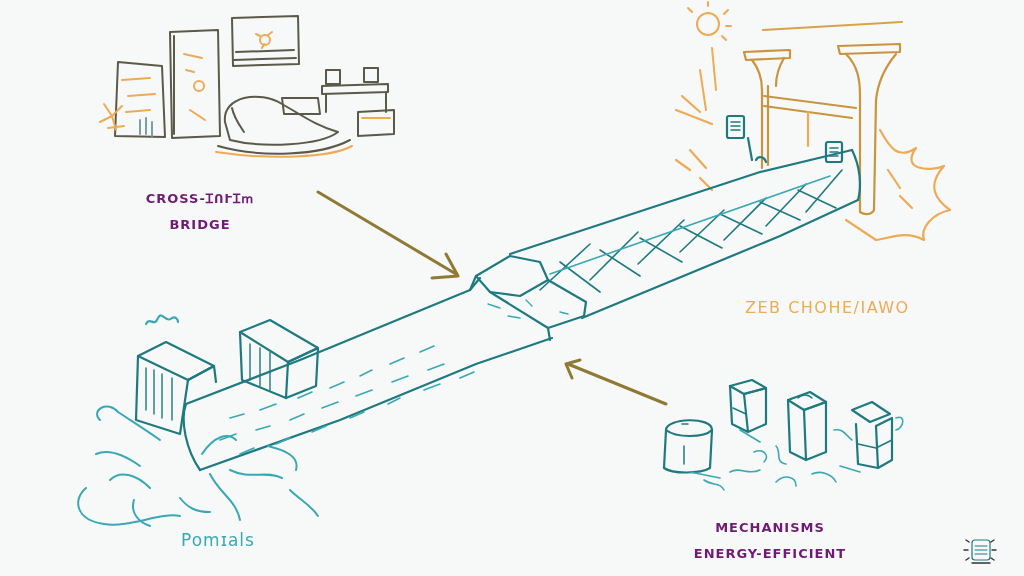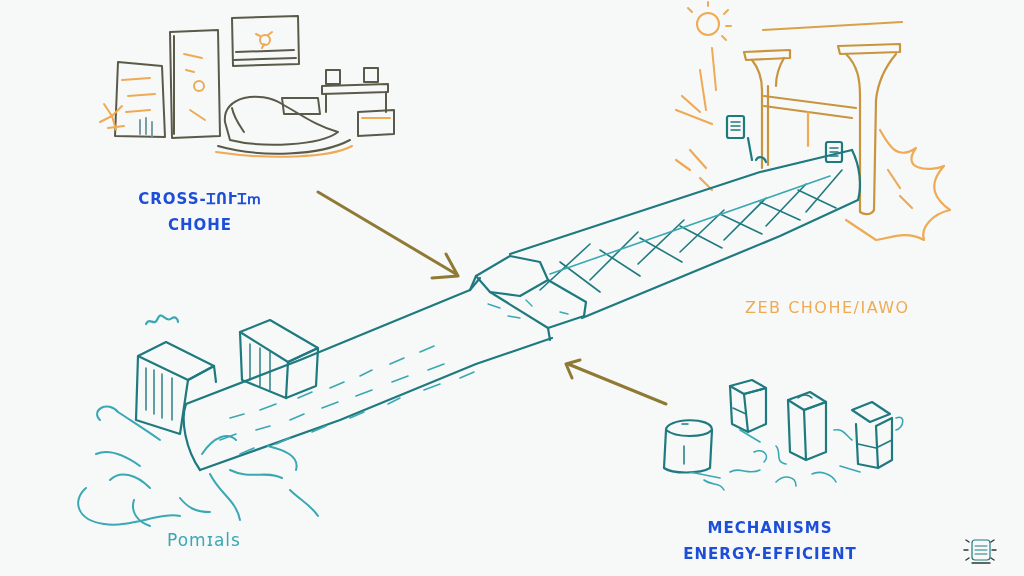--- a/index.html
+++ b/index.html
@@ -4,27 +4,27 @@
   <style>
     html, body { margin: 0; padding: 0; }
     body {
       width: 1024px; height: 576px; overflow: hidden;
       background: #f7f9f8;
       font-family: "DejaVu Sans", sans-serif;
       position: relative;
     }
     #canvas { position: absolute; left: 0; top: 0; width: 1024px; height: 576px; }
     .label { position: absolute; text-align: center; letter-spacing: 1px; }
-    .label-dark { color: #1d4ed8; font-weight: bold; font-size: 15px; line-height: 26px; }
+    .label-dark { color: #701a75; font-weight: bold; font-size: 13px; line-height: 26px; }
     .label-orange { color: #eeaa55; font-size: 16px; line-height: 24px; text-align: left; letter-spacing: 1.5px; margin-top: 44px; }
     .label-teal { color: #3aa8b4; font-size: 17px; }
     #lbl-cross { left: 120px; top: 186px; width: 160px; }
     #lbl-zeb { left: 745px; top: 252px; width: 220px; }
     #lbl-energy { left: 655px; top: 515px; width: 230px; }
-    #lbl-portals { left: 144px; top: 530px; width: 120px; }
+    #lbl-portals { left: 158px; top: 530px; width: 120px; }
     svg * { fill: none; stroke-linecap: round; stroke-linejoin: round; }
   </style>
 </head>
 <body>
 
 <svg id="canvas" viewBox="0 0 1024 576" xmlns="http://www.w3.org/2000/svg">
 
   <g stroke-width="2">
 
     <path d="M118 62 L162 66 L165 137 L115 136 Z" stroke="#5b5a4a"></path>
@@ -184,21 +184,21 @@
   <g>
     <rect x="972" y="540" width="18" height="20" rx="3" fill="#7fd0c4" stroke="#1f7a80" stroke-width="1.2"></rect>
     <path d="M975 546 L987 546 M975 550 L987 550 M975 554 L987 554" stroke="#1f7a80" stroke-width="1"></path>
     <path d="M966 540 L969 542 M994 540 L991 542 M964 550 L968 550 M996 550 L992 550 M966 560 L969 558 M994 560 L991 558" stroke="#333" stroke-width="1.4"></path>
     <path d="M972 563 L990 563" stroke="#333" stroke-width="1.4"></path>
   </g>
 </svg>
 
 <div id="lbl-cross" class="label label-dark">
   <div>CROSS-ꞮՈՒꞮՠ</div>
-  <div>CHOHE</div>
+  <div>BRIDGE</div>
 </div>
 
 <div id="lbl-zeb" class="label label-orange">
   <div>ZEB CHOHE/IAWO</div>
 </div>
 
 <div id="lbl-energy" class="label label-dark">
   <div>MECHANISMS</div>
   <div>ENERGY-EFFICIENT</div>
 </div>

